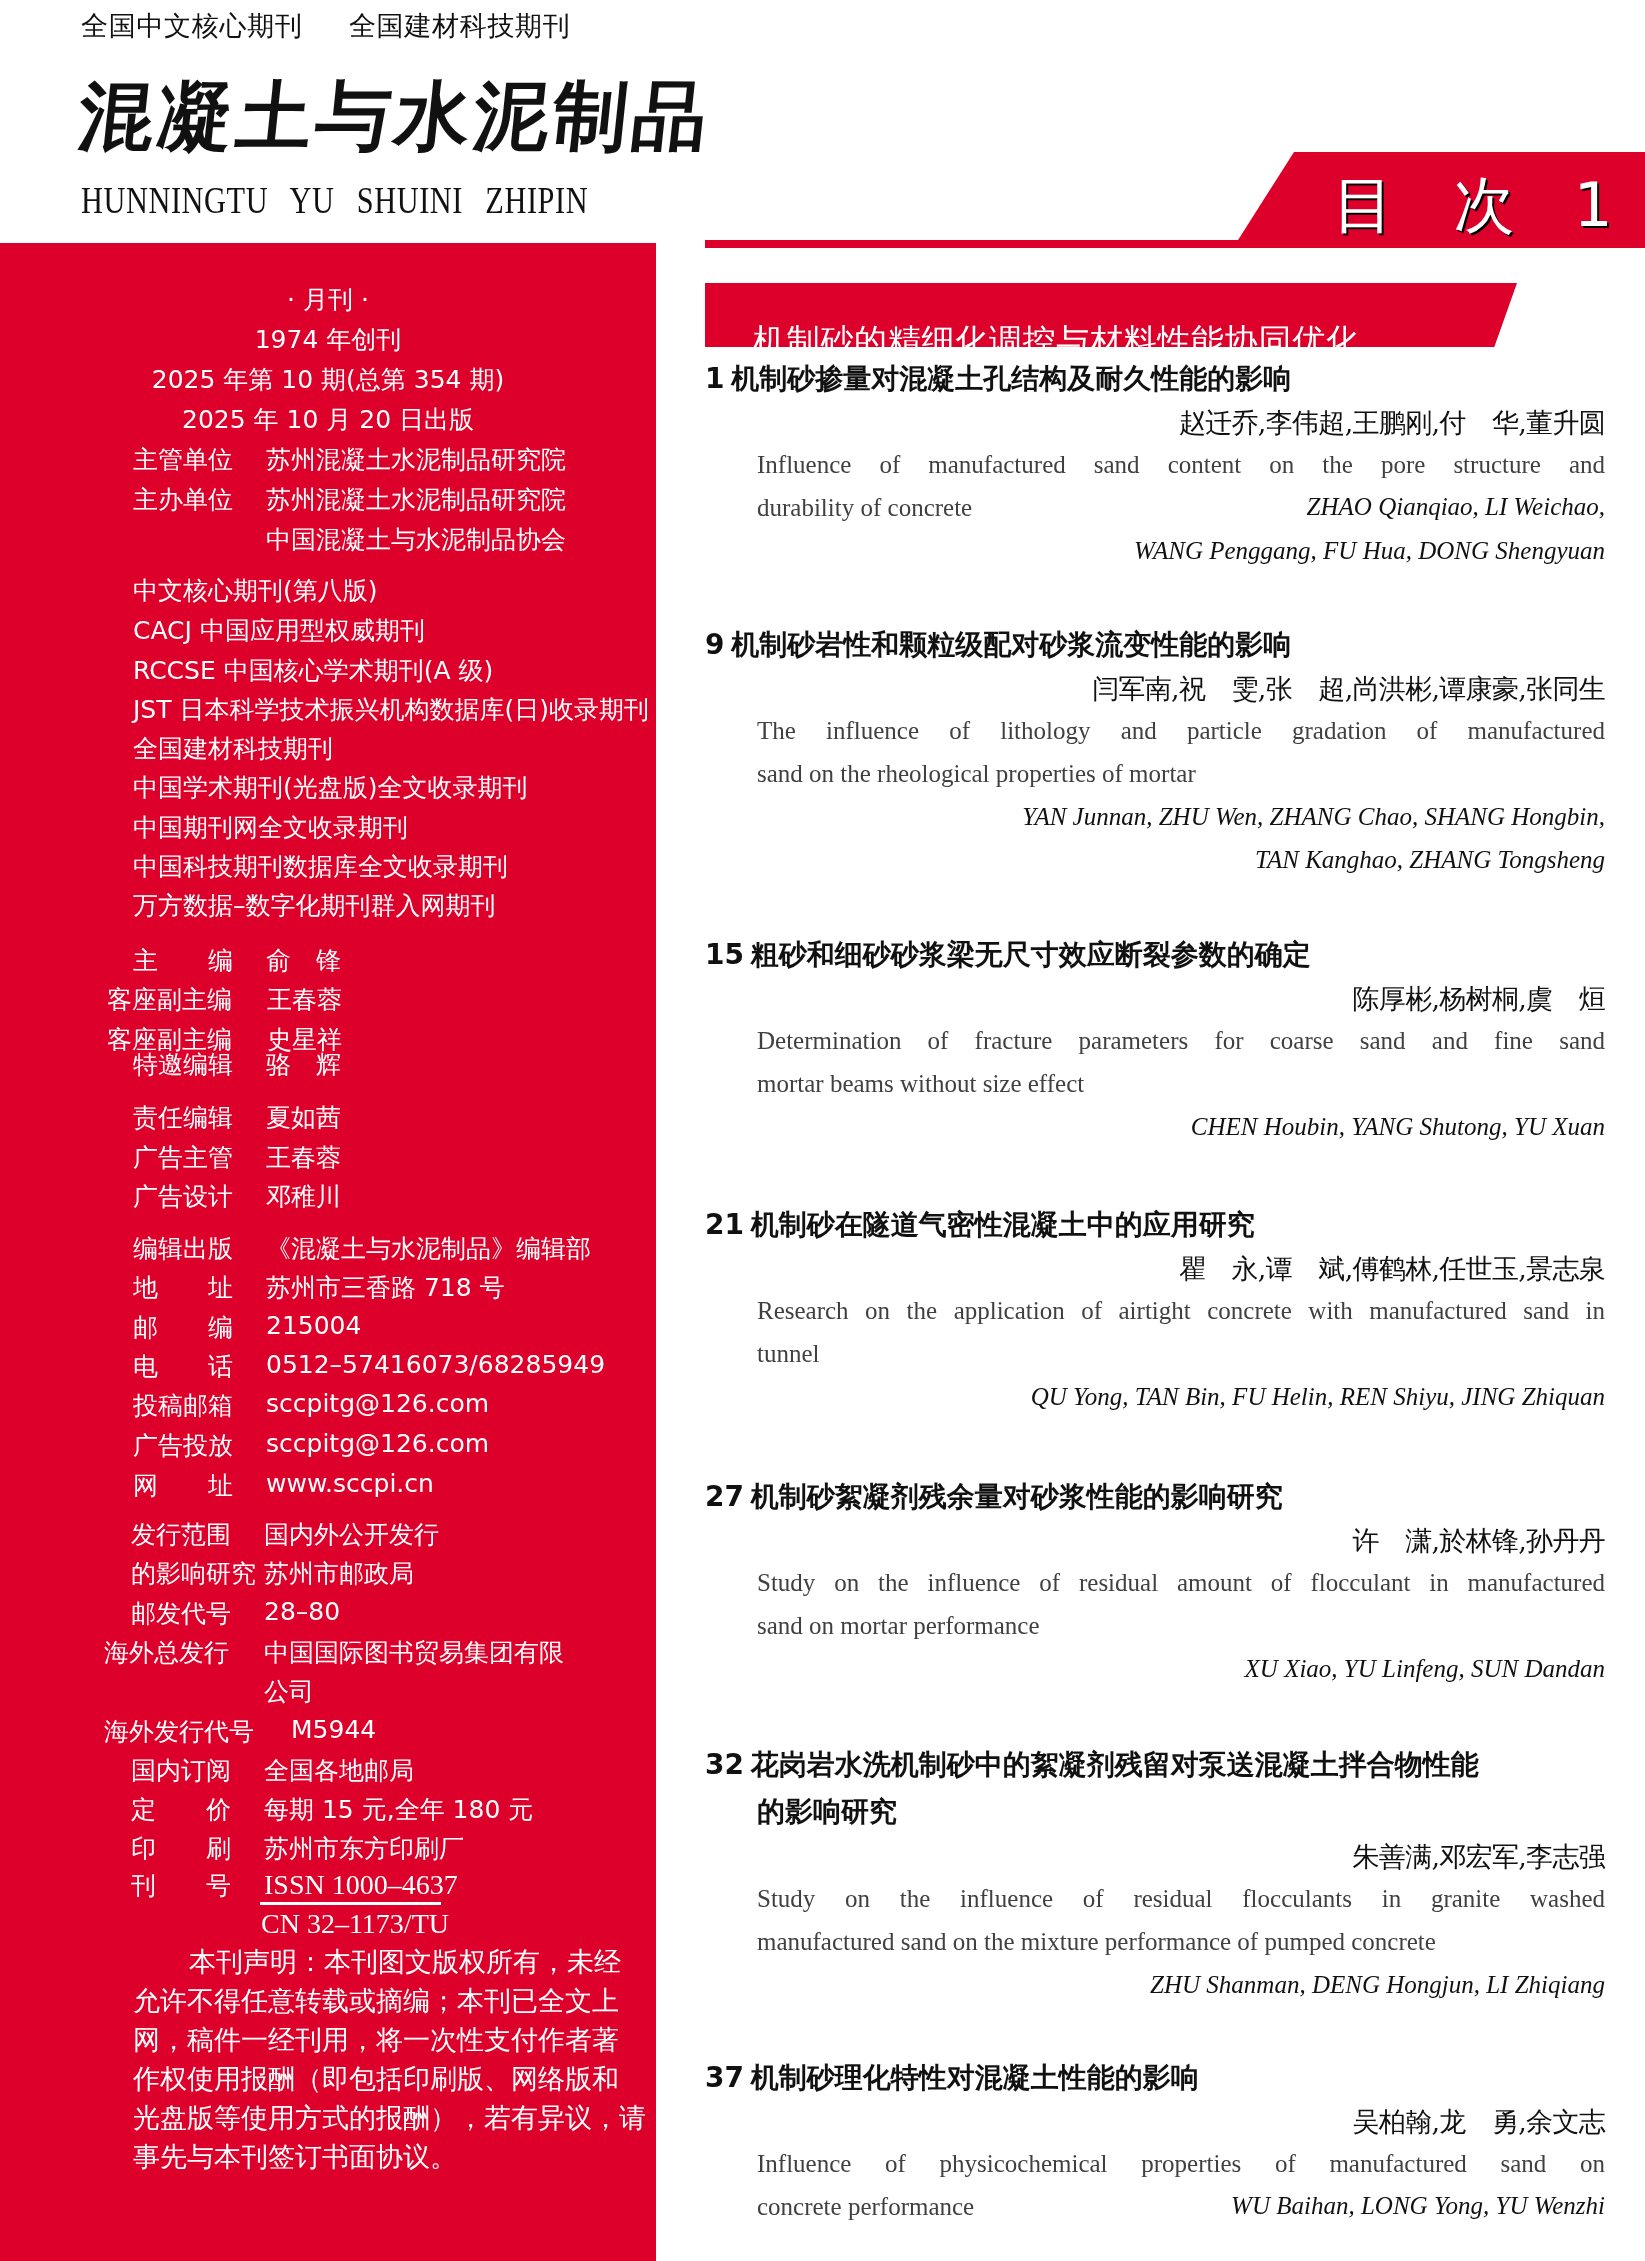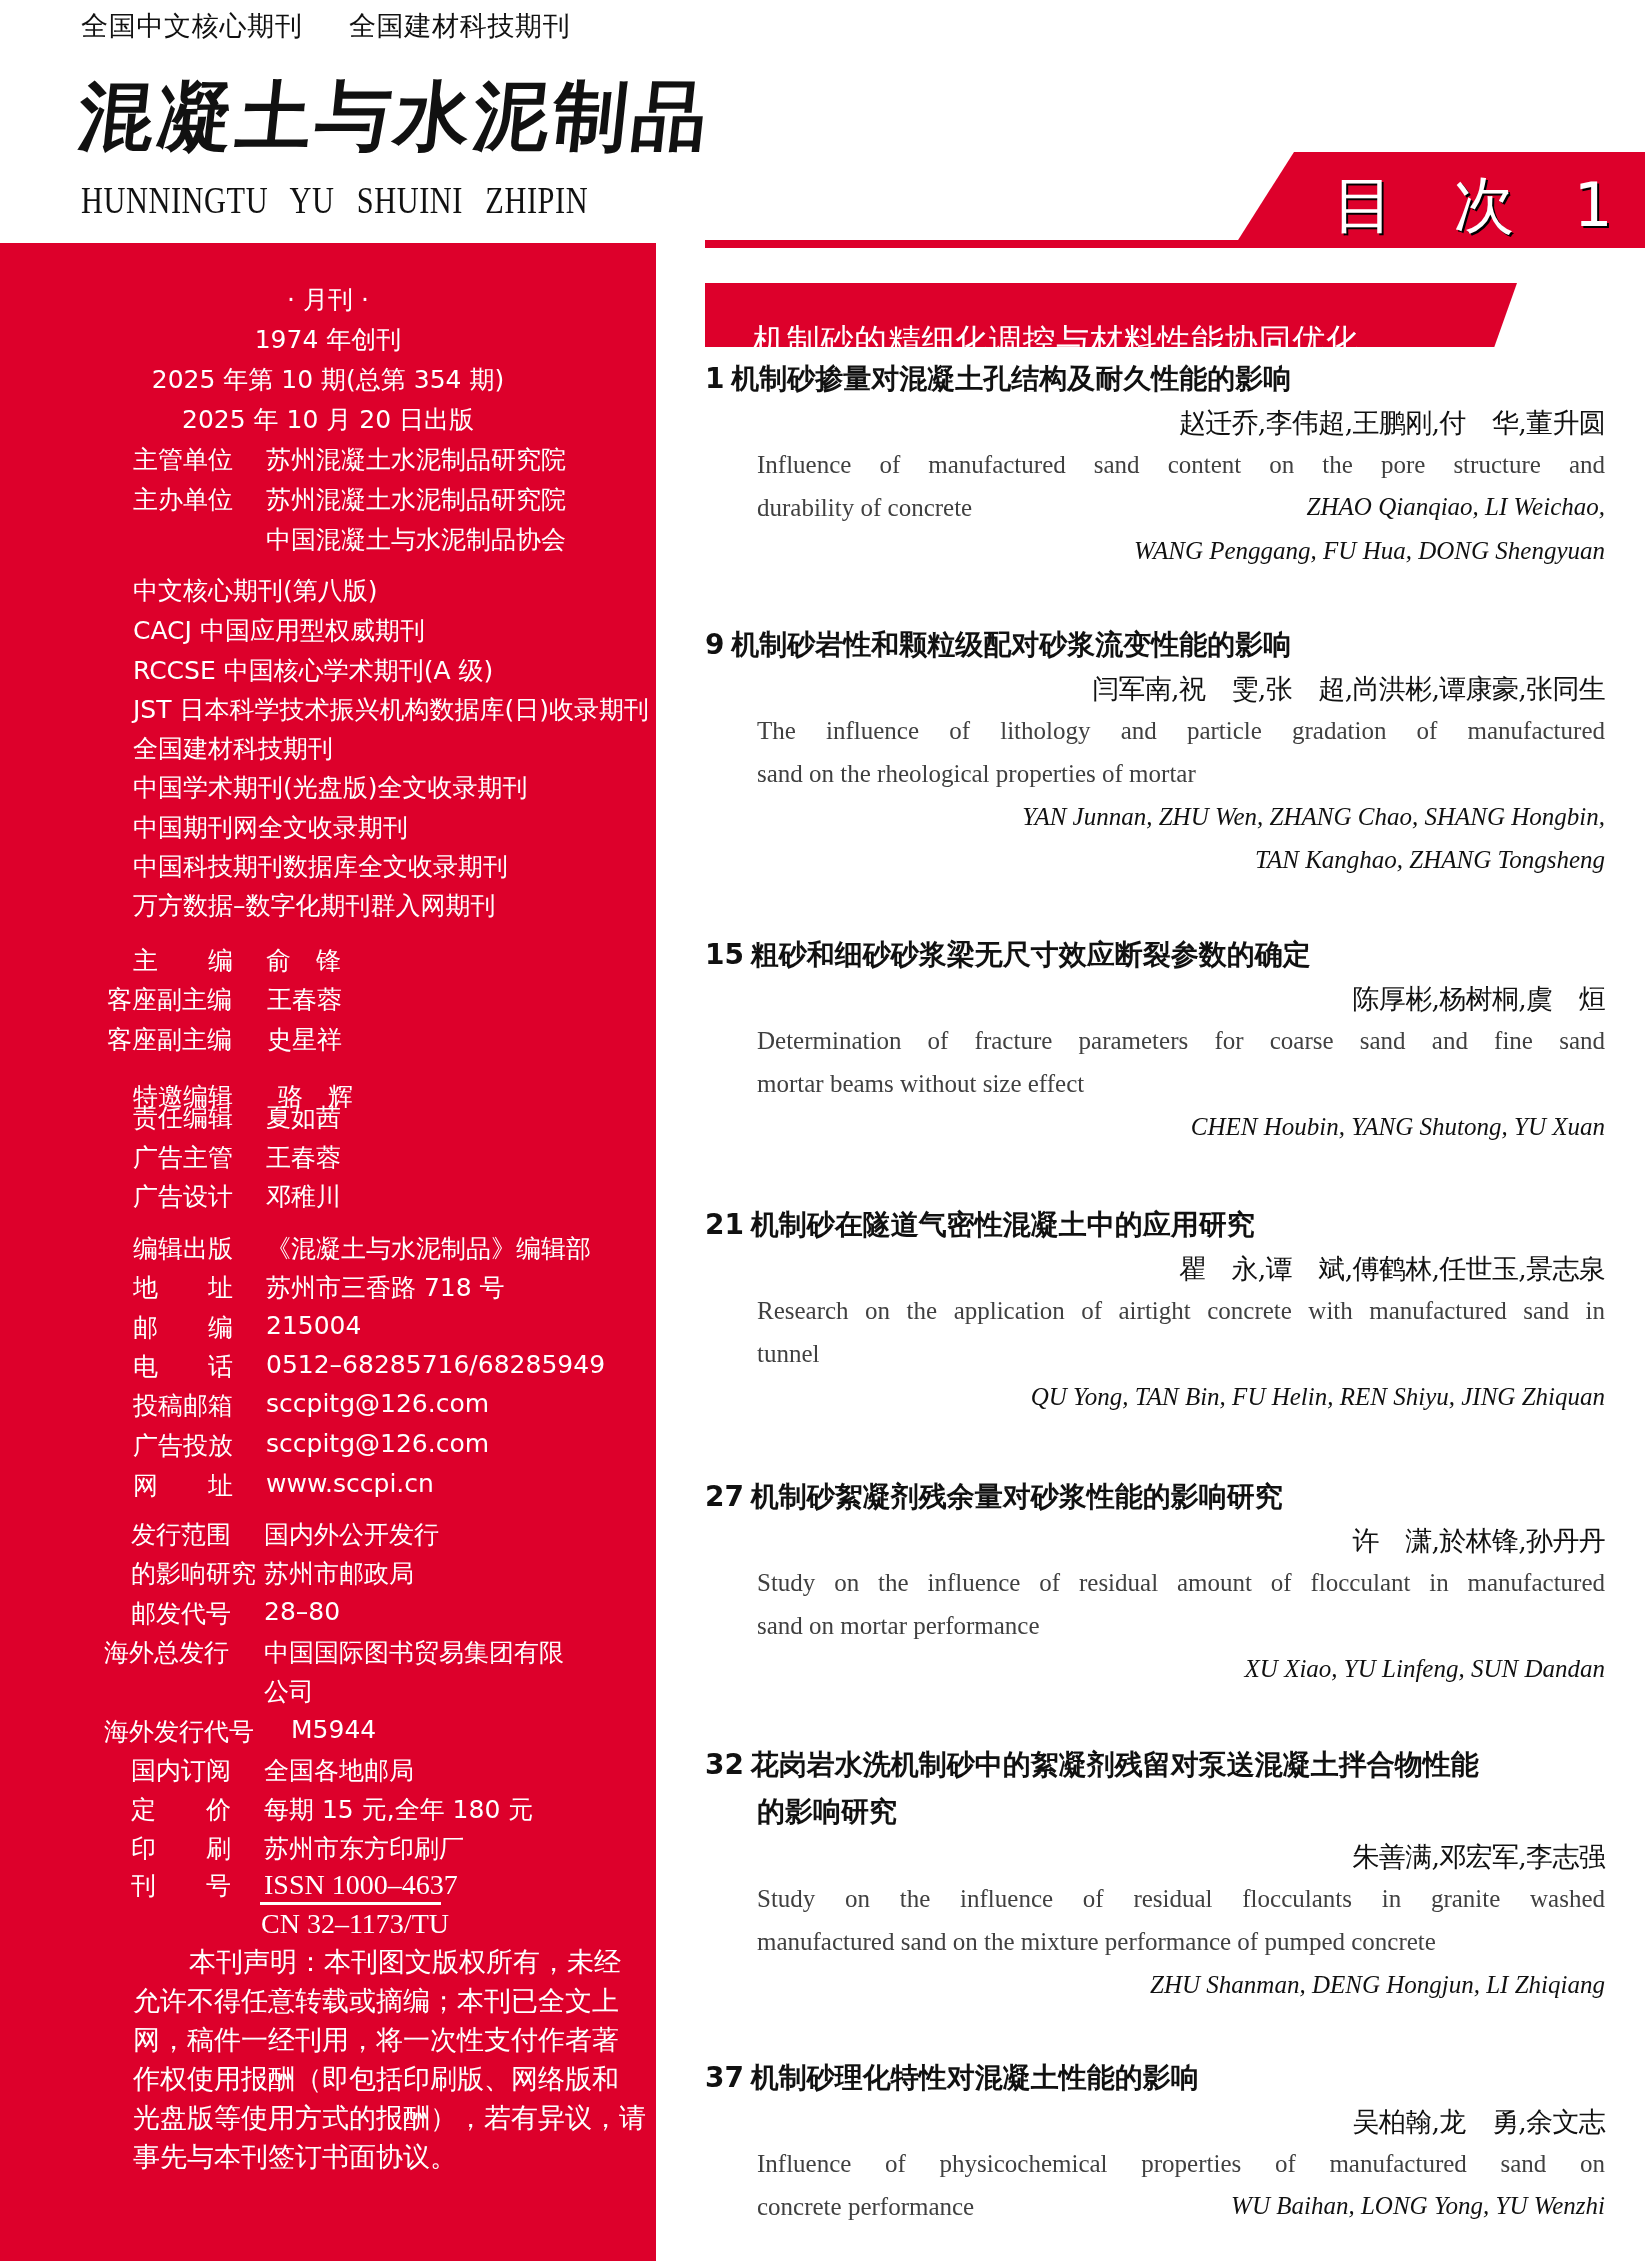--- a/index.html
+++ b/index.html
@@ -99,21 +99,21 @@
     <span class="val">俞　锋</span>
   </div>
   <div class="sb-row" style="left:107px; top:740px;">
     <span class="lbl" style="width:160px;">客座副主编</span>
     <span class="val">王春蓉</span>
   </div>
   <div class="sb-row" style="left:107px; top:780px;">
     <span class="lbl" style="width:160px;">客座副主编</span>
     <span class="val">史星祥</span>
   </div>
-  <div class="sb-row" style="left:133px; top:837px;gap:12px;">
+  <div class="sb-row" style="left:133px; top:805px;">
     <span class="lbl" style="width:133px;">特邀编辑</span>
     <span class="val">骆　辉</span>
   </div>
   <div class="sb-row" style="left:133px; top:858px;">
     <span class="lbl" style="width:133px;">责任编辑</span>
     <span class="val">夏如茜</span>
   </div>
   <div class="sb-row" style="left:133px; top:898px;">
     <span class="lbl" style="width:133px;">广告主管</span>
     <span class="val">王春蓉</span>
@@ -130,21 +130,21 @@
   <div class="sb-row" style="left:133px; top:1028px;">
     <span class="lbl" style="width:133px;">地　　址</span>
     <span class="val">苏州市三香路 718 号</span>
   </div>
   <div class="sb-row" style="left:133px; top:1068px;">
     <span class="lbl" style="width:133px;">邮　　编</span>
     <span class="val">215004</span>
   </div>
   <div class="sb-row" style="left:133px; top:1107px;">
     <span class="lbl" style="width:133px;">电　　话</span>
-    <span class="val">0512–68285716/68285949</span>
+    <span class="val">0512–57416073/68285949</span>
   </div>
   <div class="sb-row" style="left:133px; top:1146px;">
     <span class="lbl" style="width:133px;">投稿邮箱</span>
     <span class="val">sccpitg@126.com</span>
   </div>
   <div class="sb-row" style="left:133px; top:1186px;">
     <span class="lbl" style="width:133px;">广告投放</span>
     <span class="val">sccpitg@126.com</span>
   </div>
   <div class="sb-row" style="left:133px; top:1226px;">

